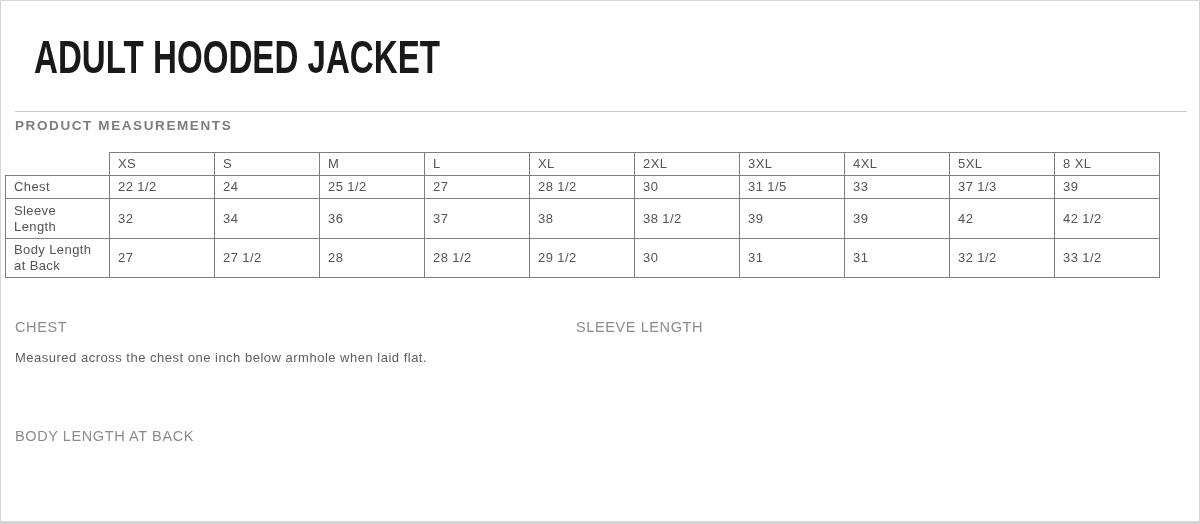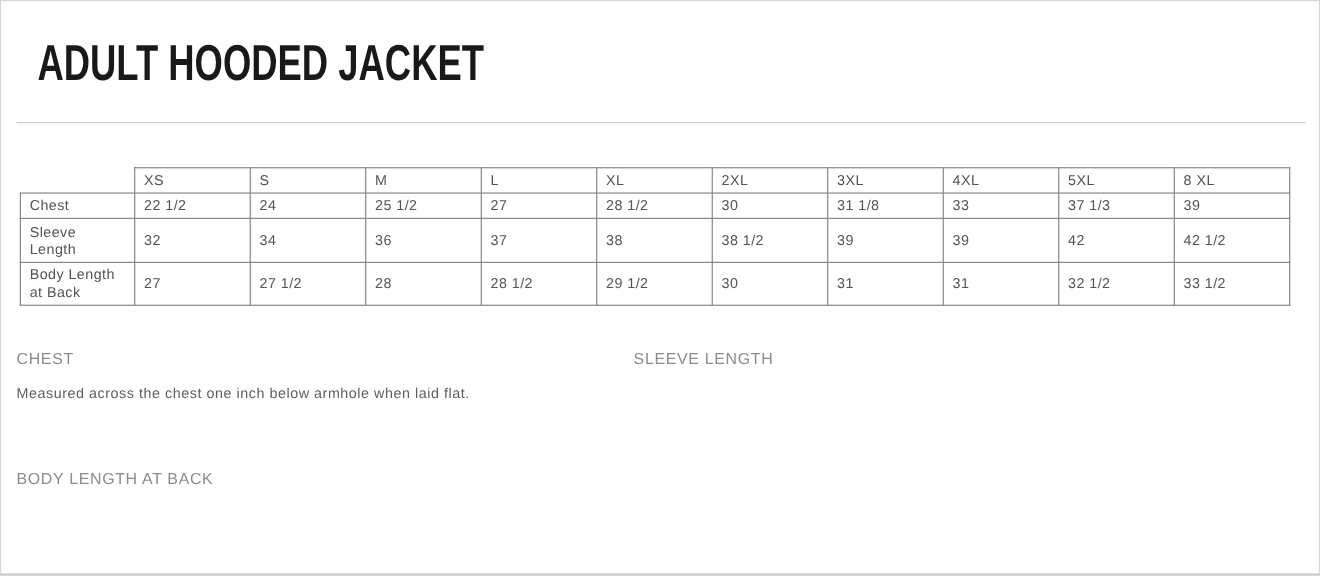--- a/index.html
+++ b/index.html
@@ -32,21 +32,21 @@
     width: 1172px; height: 0;
     border-top: 1px solid #c9c9c9;
   }
   .section-label {
     position: absolute; left: 14px; top: 117px;
     font-size: 13.5px; font-weight: bold;
     letter-spacing: 1.6px;
     color: #7d7d7d;
   }
   table.size-table {
-    position: absolute; left: 17px; top: 151px;
+    position: absolute; left: 4px; top: 151px;
     border-collapse: collapse;
     table-layout: fixed;
     font-size: 13px;
     color: #545454;
     letter-spacing: 0.4px;
   }
   table.size-table td, table.size-table th {
     border: 1px solid #7e7e7e;
     text-align: left;
     font-weight: normal;
@@ -78,20 +78,21 @@
 </style>
 </head>
 <body>
 
 <div class="card">
 
   <h1 class="page-title">ADULT HOODED JACKET</h1>
 
   <div class="title-rule"></div>
 
+  <div class="section-label">PRODUCT MEASUREMENTS</div>
 
   <table class="size-table">
     <tbody>
         <tr style="height: 23px;">
           <td class="corner" style="width: 104px;"></td>
           <th style="width: 105px;">XS</th>
           <th style="width: 105px;">S</th>
           <th style="width: 105px;">M</th>
           <th style="width: 105px;">L</th>
           <th style="width: 105px;">XL</th>
@@ -102,21 +103,21 @@
           <th style="width: 105px;">8 XL</th>
         </tr>
         <tr style="height: 23px;">
           <th>Chest</th>
           <td>22 1/2</td>
           <td>24</td>
           <td>25 1/2</td>
           <td>27</td>
           <td>28 1/2</td>
           <td>30</td>
-          <td>31 1/8</td>
+          <td>31 1/5</td>
           <td>33</td>
           <td>37 1/3</td>
           <td>39</td>
         </tr>
         <tr style="height: 40px;">
           <th>Sleeve Length</th>
           <td>32</td>
           <td>34</td>
           <td>36</td>
           <td>37</td>

